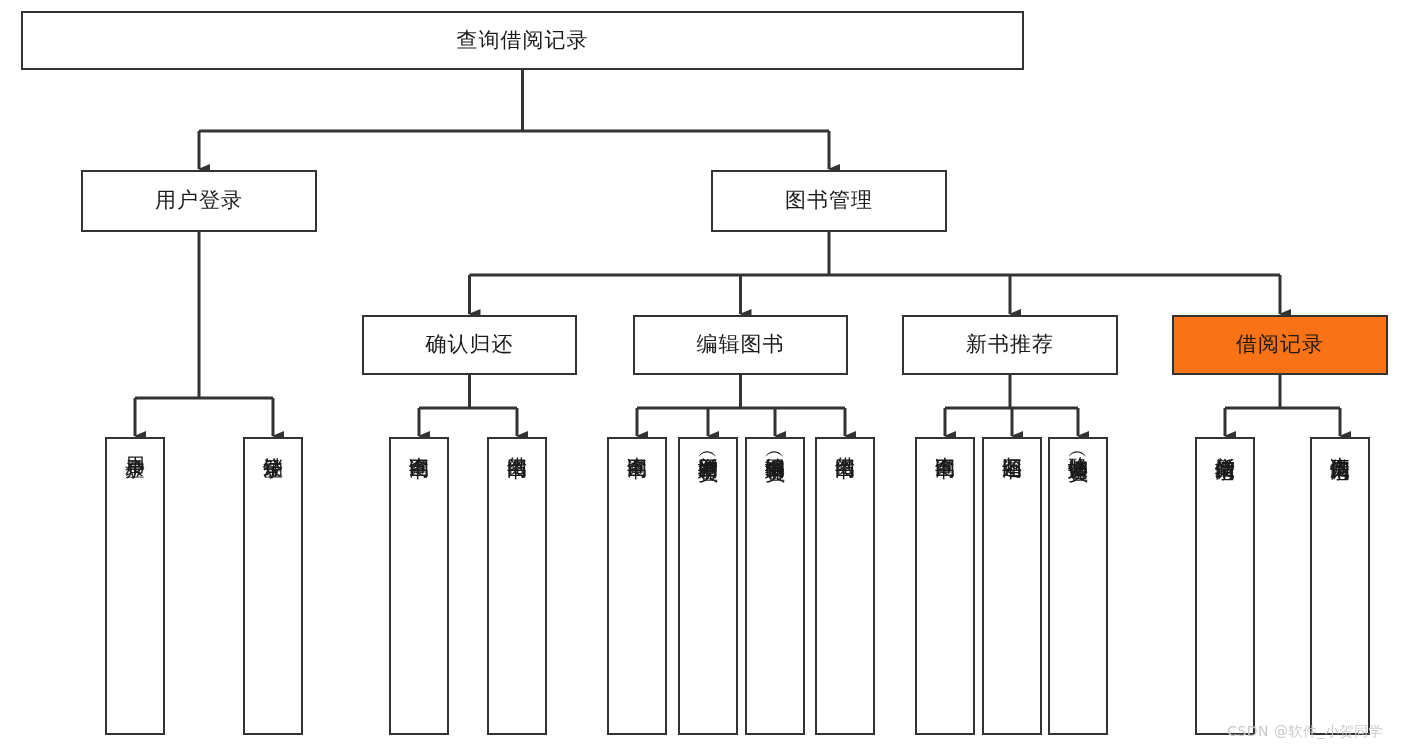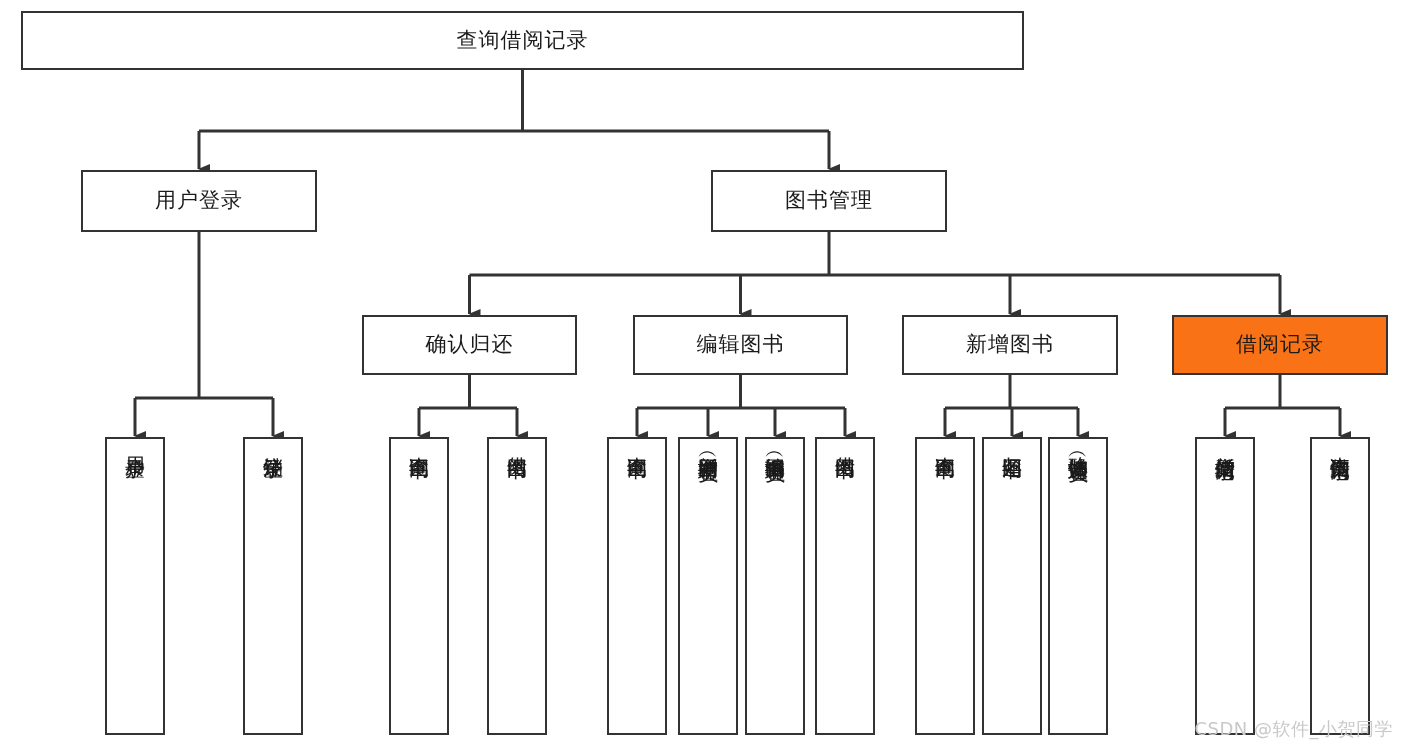--- a/index.html
+++ b/index.html
@@ -50,23 +50,23 @@
     writing-mode: vertical-rl;
     text-orientation: upright;
     white-space: nowrap;
     text-align: center;
   }
   .node-label-horiz {
     white-space: nowrap;
   }
   #watermark {
     position: absolute;
-    right: 12px;
+    right: 22px;
     bottom: 6px;
-    font-size: 18px;
+    font-size: 14px;
     color: #c9c9c9;
     white-space: nowrap;
     letter-spacing: 0.5px;
     pointer-events: none;
   }
 </style>
 </head>
 <body>
 
 <div id="diagram-root">
@@ -124,21 +124,21 @@
       <div class="node-box horiz" style="left: 711px; top: 170px; width: 236px; height: 62px; border-color: rgb(51, 51, 51); background: rgb(255, 255, 255); color: rgb(26, 26, 26); text-align: right;">
         <span class="node-label-horiz">图书管理</span>
       </div>
       <div class="node-box horiz" style="left: 362px; top: 315px; width: 215px; height: 60px; border-color: rgb(51, 51, 51); background: rgb(255, 255, 255); color: rgb(26, 26, 26);">
         <span class="node-label-horiz">确认归还</span>
       </div>
       <div class="node-box horiz" style="left: 633px; top: 315px; width: 215px; height: 60px; border-color: rgb(51, 51, 51); background: rgb(255, 255, 255); color: rgb(26, 26, 26);">
         <span class="node-label-horiz">编辑图书</span>
       </div>
       <div class="node-box horiz" style="left: 902px; top: 315px; width: 216px; height: 60px; border-color: rgb(51, 51, 51); background: rgb(255, 255, 255); color: rgb(26, 26, 26);">
-        <span class="node-label-horiz">新增图书</span>
+        <span class="node-label-horiz">新书推荐</span>
       </div>
       <div class="node-box horiz" style="left: 1172px; top: 315px; width: 216px; height: 60px; border-color: rgb(51, 51, 51); background: #f97316; color: rgb(26, 26, 26);">
         <span class="node-label-horiz">借阅记录</span>
       </div>
       <div class="node-box vert" style="left: 105px; top: 437px; width: 60px; height: 298px; border-color: rgb(51, 51, 51); background: rgb(255, 255, 255); color: rgb(26, 26, 26);">
         <span class="node-label-vert">用户登录</span>
       </div>
       <div class="node-box vert" style="left: 243px; top: 437px; width: 60px; height: 298px; border-color: rgb(51, 51, 51); background: rgb(255, 255, 255); color: rgb(26, 26, 26);">
         <span class="node-label-vert">注销登录</span>
       </div>

